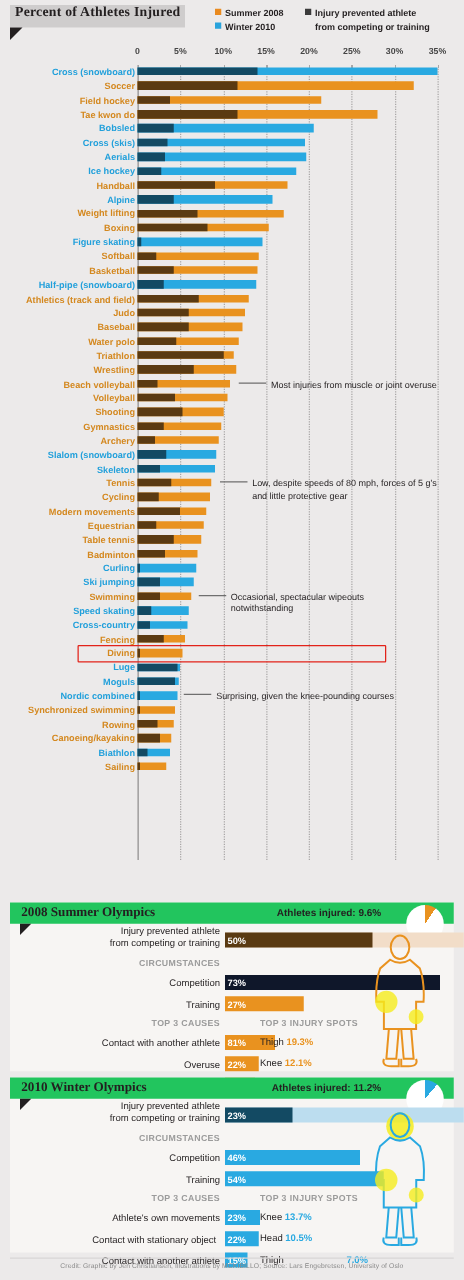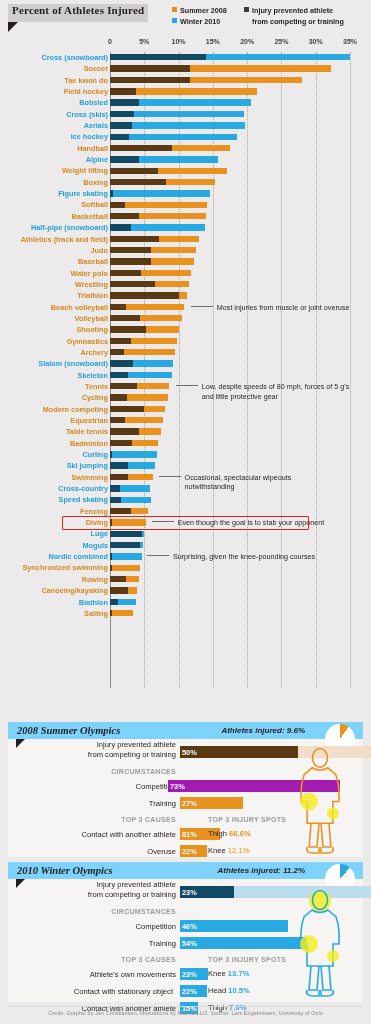--- a/index.html
+++ b/index.html
@@ -56,21 +56,21 @@
   .t-summer{background:#e9921f;}
   .d-summer{background:#5a3a12;}
   .t-winter{background:#29a9e1;}
   .d-winter{background:#134a63;}
   
   .anno{position:absolute;font-size:7.2px;line-height:9.4px;color:#231f20;white-space:nowrap;}
   .anno .lead{display:inline-block;width:22px;height:1px;background:#6f6f6f;vertical-align:3px;margin-right:4px;}
   .highlight-box{position:absolute;border:1.6px solid #e2231a;border-radius:1px;}
   
   .panel{position:absolute;left:8px;width:355px;background:#f7f5f3;}
-  .panel-head{position:relative;height:17px;background:#7dd3fc;font-style:italic;}
+  .panel-head{position:relative;height:17px;background:#22c55e;}
   .panel-title{
     position:absolute;left:9px;top:3px;
     font-family:"Liberation Serif", serif;font-weight:bold;font-size:10.5px;color:#231f20;
   }
   .panel-stat{position:absolute;right:58px;top:4px;font-size:8px;font-weight:bold;}
   .panel-corner{position:absolute;left:8px;top:17px;width:0;height:0;
     border-left:9px solid #231f20;border-bottom:9px solid transparent;}
   .donut{position:absolute;right:8px;top:2px;width:30px;height:30px;border-radius:50%;background:#fff;}
   .prow{position:relative;height:16px;}
   .prow .plab{position:absolute;right:0;top:2px;font-size:7.6px;white-space:nowrap;}
@@ -138,34 +138,34 @@
         </div>
       </div>
       <div class="row">
         <div class="lab summer">Soccer</div>
         <div class="bar" style="width: 220.8px;">
           <div class="total t-summer" style="width: 100%;"></div>
           <div class="dark d-summer" style="width: 79.5429px;"></div>
         </div>
       </div>
       <div class="row">
+        <div class="lab summer">Field hockey</div>
+        <div class="bar" style="width: 147.429px;">
+          <div class="total t-summer" style="width: 100%;"></div>
+          <div class="dark d-summer" style="width: 26.0571px;"></div>
+        </div>
+      </div>
+      <div class="row">
         <div class="lab summer">Tae kwon do</div>
         <div class="bar" style="width: 192px;">
           <div class="total t-summer" style="width: 100%;"></div>
           <div class="dark d-summer" style="width: 79.5429px;"></div>
         </div>
       </div>
       <div class="row">
-        <div class="lab summer">Field hockey</div>
-        <div class="bar" style="width: 147.429px;">
-          <div class="total t-summer" style="width: 100%;"></div>
-          <div class="dark d-summer" style="width: 26.0571px;"></div>
-        </div>
-      </div>
-      <div class="row">
         <div class="lab winter">Bobsled</div>
         <div class="bar" style="width: 140.571px;">
           <div class="total t-winter" style="width: 100%;"></div>
           <div class="dark d-winter" style="width: 29.4857px;"></div>
         </div>
       </div>
       <div class="row">
         <div class="lab winter">Cross (skis)</div>
         <div class="bar" style="width: 133.714px;">
           <div class="total t-winter" style="width: 100%;"></div>
@@ -264,33 +264,33 @@
         </div>
       </div>
       <div class="row">
         <div class="lab summer">Water polo</div>
         <div class="bar" style="width: 80.9143px;">
           <div class="total t-summer" style="width: 100%;"></div>
           <div class="dark d-summer" style="width: 30.8571px;"></div>
         </div>
       </div>
       <div class="row">
+        <div class="lab summer">Triathlon</div>
+        <div class="bar" style="width: 76.8px;">
+          <div class="total t-summer" style="width: 100%;"></div>
+          <div class="dark d-summer" style="width: 68.5714px;"></div>
+        </div>
+      </div>
+      <div class="row">
         <div class="lab summer">Wrestling</div>
         <div class="bar" style="width: 78.8571px;">
           <div class="total t-summer" style="width: 100%;"></div>
           <div class="dark d-summer" style="width: 44.5714px;"></div>
         </div>
       </div>
-      <div class="row">
-        <div class="lab summer">Triathlon</div>
-        <div class="bar" style="width: 76.8px;">
-          <div class="total t-summer" style="width: 100%;"></div>
-          <div class="dark d-summer" style="width: 68.5714px;"></div>
-        </div>
-      </div>
       <div class="anno" style="left: 190.8px; top: 250.7px;"><span class="lead"></span><span>Most injuries from muscle or joint overuse</span></div>
       <div class="row">
         <div class="lab summer">Beach volleyball</div>
         <div class="bar" style="width: 74.0571px;">
           <div class="total t-summer" style="width: 100%;"></div>
           <div class="dark d-summer" style="width: 15.7714px;"></div>
         </div>
       </div>
       <div class="row">
         <div class="lab summer">Volleyball</div>
@@ -343,21 +343,21 @@
         </div>
       </div>
       <div class="row">
         <div class="lab summer">Cycling</div>
         <div class="bar" style="width: 57.6px;">
           <div class="total t-summer" style="width: 100%;"></div>
           <div class="dark d-summer" style="width: 17.1429px;"></div>
         </div>
       </div>
       <div class="row">
-        <div class="lab summer">Modern competing</div>
+        <div class="lab summer">Modern movements</div>
         <div class="bar" style="width: 54.8571px;">
           <div class="total t-summer" style="width: 100%;"></div>
           <div class="dark d-summer" style="width: 34.2857px;"></div>
         </div>
       </div>
       <div class="row">
         <div class="lab summer">Equestrian</div>
         <div class="bar" style="width: 53.4857px;">
           <div class="total t-summer" style="width: 100%;"></div>
           <div class="dark d-summer" style="width: 15.0857px;"></div>
@@ -393,41 +393,40 @@
       </div>
       <div class="anno" style="left: 158.571px; top: 420.95px;"><span class="lead"></span><span>Occasional, spectacular wipeouts</span><div style="padding-left: 26px;">notwithstanding</div></div>
       <div class="row">
         <div class="lab summer">Swimming</div>
         <div class="bar" style="width: 43.2px;">
           <div class="total t-summer" style="width: 100%;"></div>
           <div class="dark d-summer" style="width: 17.8286px;"></div>
         </div>
       </div>
       <div class="row">
+        <div class="lab winter">Speed skating</div>
+        <div class="bar" style="width: 41.1429px;">
+          <div class="total t-winter" style="width: 100%;"></div>
+          <div class="dark d-winter" style="width: 10.9714px;"></div>
+        </div>
+      </div>
+      <div class="row">
         <div class="lab winter">Cross-country</div>
         <div class="bar" style="width: 39.7714px;">
           <div class="total t-winter" style="width: 100%;"></div>
           <div class="dark d-winter" style="width: 10.2857px;"></div>
         </div>
       </div>
       <div class="row">
-        <div class="lab winter">Speed skating</div>
-        <div class="bar" style="width: 41.1429px;">
-          <div class="total t-winter" style="width: 100%;"></div>
-          <div class="dark d-winter" style="width: 10.9714px;"></div>
-        </div>
-      </div>
-      <div class="row">
         <div class="lab summer">Fencing</div>
         <div class="bar" style="width: 37.7143px;">
           <div class="total t-summer" style="width: 100%;"></div>
           <div class="dark d-summer" style="width: 20.5714px;"></div>
         </div>
       </div>
-      <div class="anno" style="left: 151.714px; top: 466.35px;"><span class="lead"></span><span>Even though the goal is to stab your opponent</span></div>
       <div class="highlight-box" style="left: 62px; top: 463.85px; width: 245px; height: 12px;"></div>
       <div class="row">
         <div class="lab summer">Diving</div>
         <div class="bar" style="width: 35.6571px;">
           <div class="total t-summer" style="width: 100%;"></div>
           <div class="dark d-summer" style="width: 2.05714px;"></div>
         </div>
       </div>
       <div class="row">
         <div class="lab winter">Luge</div>
@@ -503,21 +502,21 @@
           <div>from competing or training</div>
         </div>
         <div class="pbar" style="left: 172px; width: 235px; background: rgb(242, 221, 200);"></div>
         <div class="pbar" style="left: 172px; width: 117.5px; background: rgb(90, 58, 18);">
           <div class="pval">50%</div>
         </div>
       </div>
       <div class="sect-lab" style="right: 187px; top: 46px;">CIRCUMSTANCES</div>
       <div class="prow" style="position: absolute; left: 0px; top: 58px; width: 355px;">
         <div class="plab" style="right: 187px;">Competition</div>
-        <div class="pbar" style="left: 160px; width: 171.55px; background: #a21caf;">
+        <div class="pbar" style="left: 172px; width: 171.55px; background: #0f172a;">
           <div class="pval">73%</div>
         </div>
       </div>
       <div class="prow" style="position: absolute; left: 0px; top: 75px; width: 355px;">
         <div class="plab" style="right: 187px;">Training</div>
         <div class="pbar" style="left: 172px; width: 63.45px; background: rgb(233, 146, 31);">
           <div class="pval">27%</div>
         </div>
       </div>
       <div class="sect-lab" style="right: 187px; top: 94px;">TOP 3 CAUSES</div>
@@ -533,22 +532,22 @@
           <div class="pval">22%</div>
         </div>
       </div>
       <div class="prow" style="position: absolute; left: 0px; top: 140px; width: 355px;">
         <div class="plab" style="right: 187px;">Athlete's own movements</div>
         <div class="pbar" style="left: 172px; width: 24.44px; background: rgb(233, 146, 31);">
           <div class="pval">20%</div>
         </div>
       </div>
       <div class="spots-head" style="left: 200px; top: 94px;">TOP 3 INJURY SPOTS</div>
-      <div class="spot" style="left: 200px; top: 107px;"><span>Thigh </span><span style="color: rgb(233, 146, 31); font-weight: bold;">66.6%</span></div>
-      <div class="spot" style="left: 200px; top: 124px;"><span>Knee </span><span style="color: rgb(233, 146, 31); font-weight: normal;">12.1%</span></div>
+      <div class="spot" style="left: 200px; top: 107px;"><span>Thigh </span><span style="color: rgb(233, 146, 31); font-weight: bold;">19.3%</span></div>
+      <div class="spot" style="left: 200px; top: 124px;"><span>Knee </span><span style="color: rgb(233, 146, 31); font-weight: bold;">12.1%</span></div>
       <div class="spot" style="left: 200px; top: 141px;"><span>Lower leg </span><span style="color: rgb(233, 146, 31); font-weight: bold;">8.0%</span></div>
       <div style="position: absolute; right: 4px; top: 22px; width: 78px; height: 111px;">
         <svg width="78" height="111" viewBox="0 0 78 112">
           <ellipse cx="39" cy="14" rx="7.5" ry="9.5" fill="none" stroke="#e9921f" stroke-width="1.6"></ellipse>
           <path d="M31 24 Q39 29 47 24 L55 31 Q59 42 58 58 L52 58 L52 80 L26 80 L26 58 L20 58 Q19 42 23 31 Z" fill="none" stroke="#e9921f" stroke-width="1.6"></path>
           <circle cx="28" cy="58" r="9" fill="#f5ec1d" opacity=".8"></circle>
           <circle cx="52" cy="70" r="6" fill="#f5ec1d" opacity=".8"></circle>
           <path d="M30 80 L28 104 L36 104 L38 80" fill="none" stroke="#e9921f" stroke-width="1.6"></path>
           <path d="M48 80 L50 104 L42 104 L40 80" fill="none" stroke="#e9921f" stroke-width="1.6"></path>
           <path d="M26 104 Q24 110 32 110 L38 110 L38 104" fill="none" stroke="#e9921f" stroke-width="1.6"></path>
@@ -601,21 +600,21 @@
       </div>
       <div class="prow" style="position: absolute; left: 0px; top: 140px; width: 355px;">
         <div class="plab" style="right: 187px;">Contact with another athlete</div>
         <div class="pbar" style="left: 172px; width: 18.33px; background: rgb(41, 169, 225);">
           <div class="pval">15%</div>
         </div>
       </div>
       <div class="spots-head" style="left: 200px; top: 94px;">TOP 3 INJURY SPOTS</div>
       <div class="spot" style="left: 200px; top: 107px;"><span>Knee </span><span style="color: rgb(41, 169, 225); font-weight: bold;">13.7%</span></div>
       <div class="spot" style="left: 200px; top: 124px;"><span>Head </span><span style="color: rgb(41, 169, 225); font-weight: bold;">10.5%</span></div>
-      <div class="spot" style="left: 200px; top: 141px;"><span>Thigh </span><span style="color: rgb(41, 169, 225); font-weight: bold;">7.0%</span></div>
+      <div class="spot" style="left: 200px; top: 141px;"><span>Thigh </span><span style="color: rgb(41, 169, 225); font-weight: bold; margin-left: 48px;">7.0%</span></div>
       <div style="position: absolute; right: 4px; top: 22px; width: 78px; height: 116px;">
         <svg width="78" height="116" viewBox="0 0 78 112">
           <circle cx="39" cy="15" r="11" fill="#f5ec1d" opacity=".85"></circle>
           <ellipse cx="39" cy="14" rx="7.5" ry="9.5" fill="none" stroke="#29a9e1" stroke-width="1.6"></ellipse>
           <path d="M31 24 Q39 29 47 24 L55 31 Q59 42 58 58 L52 58 L52 80 L26 80 L26 58 L20 58 Q19 42 23 31 Z" fill="none" stroke="#29a9e1" stroke-width="1.6"></path>
           <circle cx="28" cy="58" r="9" fill="#f5ec1d" opacity=".8"></circle>
           <circle cx="52" cy="70" r="6" fill="#f5ec1d" opacity=".8"></circle>
           <path d="M30 80 L28 104 L36 104 L38 80" fill="none" stroke="#29a9e1" stroke-width="1.6"></path>
           <path d="M48 80 L50 104 L42 104 L40 80" fill="none" stroke="#29a9e1" stroke-width="1.6"></path>
           <path d="M26 104 Q24 110 32 110 L38 110 L38 104" fill="none" stroke="#29a9e1" stroke-width="1.6"></path>

